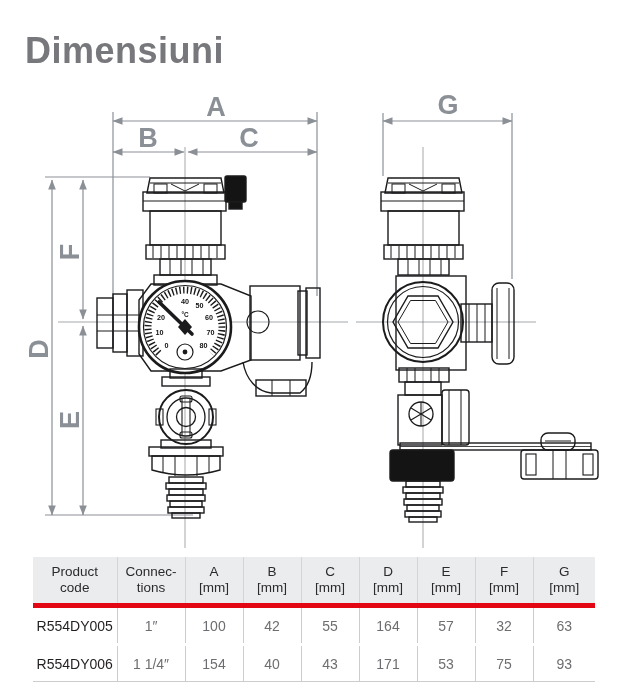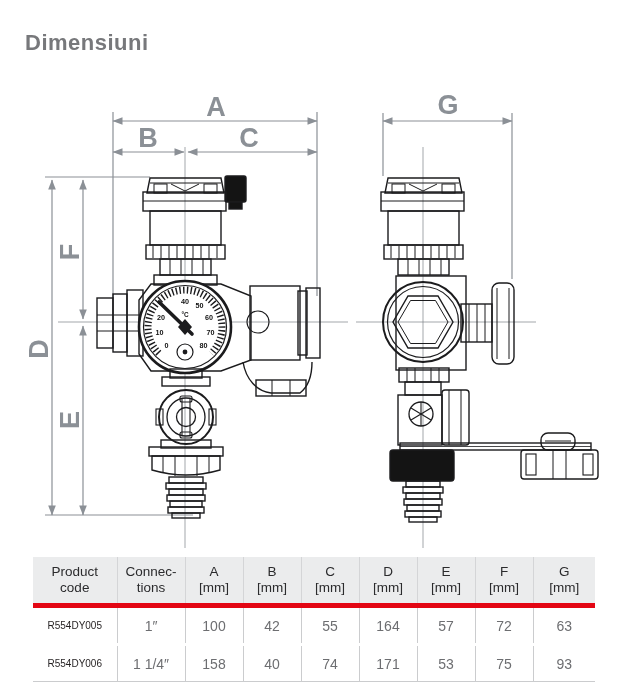--- a/index.html
+++ b/index.html
@@ -5,21 +5,21 @@
   html,body{margin:0;padding:0;background:#ffffff;}
   .page{
     position:relative;
     width:627px;height:700px;
     background:#ffffff;
     font-family:"Liberation Sans",sans-serif;
     overflow:hidden;
   }
   .page-title{
     position:absolute;left:25px;top:30px;
-    font-size:22px;font-weight:bold;color:#77787b;
+    font-size:36px;font-weight:bold;color:#77787b;
     letter-spacing:.5px;
     text-align:center;
   }
   .drawing-svg{position:absolute;left:0;top:0;width:627px;height:555px;}
 
   
   .table-wrap{position:absolute;left:33px;top:557px;width:562px;}
   table.dim-table{border-collapse:collapse;table-layout:fixed;width:562px;}
   table.dim-table th{
     background:#ebeced;color:#2b2b2d;font-weight:normal;
@@ -31,21 +31,21 @@
   table.dim-table th:last-child{border-right:none;}
   table.dim-table td{
     height:35px;text-align:center;vertical-align:middle;
     font-size:14px;color:#6d6e71;
     border-right:1px solid #cbccce;
     border-bottom:1px solid #cbccce;
     border-top:3px solid #ffffff;
     padding:0 2px;background:#ffffff;
   }
   table.dim-table td:last-child{border-right:none;}
-  table.dim-table td.code{color:#231f20;font-size:10px;}
+  table.dim-table td.code{color:#231f20;font-size:14px;}
   .th-line{display:block;}
 
   
   .dimlbl{font-family:"Liberation Sans",sans-serif;font-weight:bold;font-size:27px;fill:#8b9096;}
   .gaugenum{font-family:"Liberation Sans",sans-serif;font-weight:bold;font-size:7.2px;fill:#111;}
   .gaugeunit{font-family:"Liberation Sans",sans-serif;font-weight:bold;font-size:6.4px;fill:#111;}
 </style>
 </head>
 <body>
 
@@ -356,29 +356,29 @@
       </thead>
       <tbody>
         <tr>
           <td class="code">R554DY005</td>
           <td>1″</td>
           <td>100</td>
           <td>42</td>
           <td>55</td>
           <td>164</td>
           <td>57</td>
-          <td>72</td>
+          <td>32</td>
           <td>63</td>
         </tr>
         <tr>
           <td class="code">R554DY006</td>
           <td>1 1/4″</td>
-          <td>158</td>
+          <td>154</td>
           <td>40</td>
-          <td>74</td>
+          <td>43</td>
           <td>171</td>
           <td>53</td>
           <td>75</td>
           <td>93</td>
         </tr>
       </tbody>
     </table>
   </div>
 
 </div>

